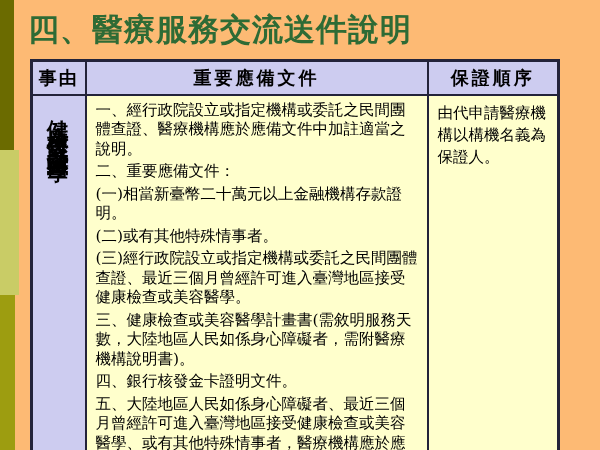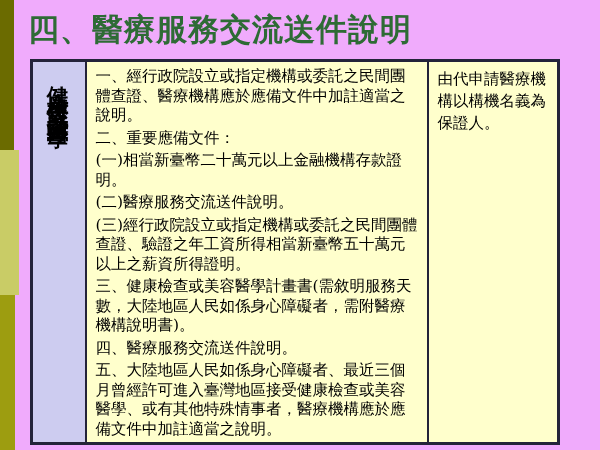--- a/index.html
+++ b/index.html
@@ -1,17 +1,17 @@
 <!DOCTYPE html>
 <html><head>
 <meta charset="utf-8">
 <style>
   html,body{margin:0;padding:0;background:#ffffff;}
   #slide{
-    position:relative;width:600px;height:450px;background:#f0abfc;overflow:hidden;
+    position:relative;width:600px;height:450px;background:#fdba74;overflow:hidden;
     font-family:"DejaVu Serif","Liberation Serif",serif;color:#000;
   }
   
   .bar{position:absolute;left:0;}
   .bar-top{top:0;width:14px;height:150px;background:#6b6b00;}
   .bar-mid{top:150px;width:19px;height:145px;background:#c9cc66;}
   .bar-bot{top:295px;width:15px;height:155px;background:#9d9d10;}
   
   .title{
     position:absolute;left:28px;top:10px;width:560px;
@@ -58,32 +58,37 @@
 
   <div class="title">四、醫療服務交流送件說明</div>
 
   <table class="doc">
     <colgroup>
       <col style="width:54px">
       <col style="width:342px">
       <col style="width:131px">
     </colgroup>
     <tbody>
+        <tr>
+      <td class="hdr" style="letter-spacing:2px">事由</td>
+      <td class="hdr">重要應備文件</td>
+      <td class="hdr">保證順序</td>
+    </tr>
     <tr>
       <td class="cell-reason">
         <span class="vtext">健康檢查或美容醫學</span>
       </td>
       <td class="cell-docs">
         <p>一、經行政院設立或指定機構或委託之民間團體查證、醫療機構應於應備文件中加註適當之說明。</p>
         <p>二、重要應備文件：</p>
         <p>(一)相當新臺幣二十萬元以上金融機構存款證明。</p>
-        <p>(二)醫療服務交流送件說明。</p>
-        <p>(三)經行政院設立或指定機構或委託之民間團體查證、驗證之年工資所得相當新臺幣五十萬元以上之薪資所得證明。</p>
+        <p>(二)或有其他特殊情事者。</p>
+        <p>(三)經行政院設立或指定機構或委託之民間團體查證、最近三個月曾經許可進入臺灣地區接受健康檢查或美容醫學。</p>
         <p>三、健康檢查或美容醫學計畫書(需敘明服務天數，大陸地區人民如係身心障礙者，需附醫療機構說明書)。</p>
-        <p>四、醫療服務交流送件說明。</p>
+        <p>四、銀行核發金卡證明文件。</p>
         <p>五、大陸地區人民如係身心障礙者、最近三個月曾經許可進入臺灣地區接受健康檢查或美容醫學、或有其他特殊情事者，醫療機構應於應備文件中加註適當之說明。</p>
       </td>
       <td class="cell-guarantee">由代申請醫療機構以構機名義為保證人。</td>
     </tr>
   </tbody>
     </table>
 
 </div>
 
 </body></html>

